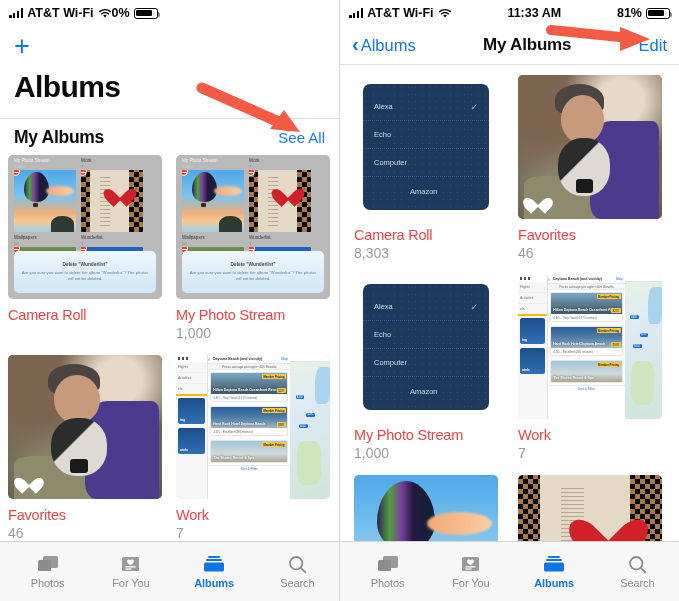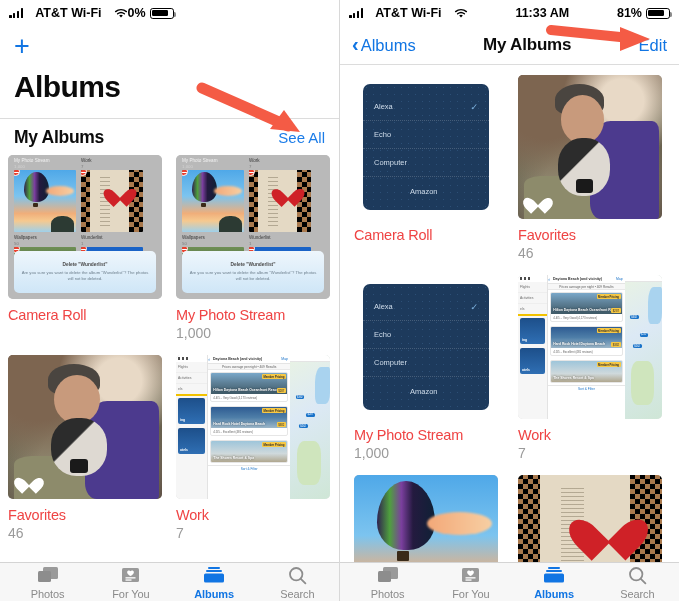--- a/index.html
+++ b/index.html
@@ -7,21 +7,21 @@
               font-family:"Liberation Sans", sans-serif; -webkit-font-smoothing:antialiased; }
   .stage { position:relative; width:679px; height:601px; display:flex; }
 
   .panel { position:relative; height:601px; background:#fff; overflow:hidden; }
   .panel-left  { width:340px; border-right:1px solid #d8d8d8; }
   .panel-right { width:339px; }
 
   
   .statusbar { height:26px; display:flex; align-items:center; padding:0 9px;
                font-size:12.5px; font-weight:bold; color:#000; background:#fff; }
-  .sb-left  { display:flex; align-items:center; gap:12px; flex:0 0 auto; }
+  .sb-left  { display:flex; align-items:center; gap:4px; flex:0 0 auto; }
   .sb-mid   { flex:1 1 auto; text-align:center; }
   .sb-right { display:flex; align-items:center; gap:4px; flex:0 0 auto; }
   .bars { display:flex; align-items:flex-end; gap:1.3px; height:10px; }
   .bars i { display:block; width:2.6px; background:#000; border-radius:0.5px; }
   .bars i:nth-child(1){height:3px;} .bars i:nth-child(2){height:5px;}
   .bars i:nth-child(3){height:7.5px;} .bars i:nth-child(4){height:10px;}
   .wifi { width:14px; height:11px; position:relative; }
   .wifi svg { display:block; }
   .batt { position:relative; width:24px; height:11px; border:1.3px solid #000;
           border-radius:2.8px; display:flex; align-items:center; padding:1.2px; }
@@ -190,21 +190,21 @@
              position:relative; overflow:hidden;
              background-image:radial-gradient(#2c4f76 0.7px, transparent 0.7px);
              background-size:7px 7px; background-color:#1d3a5c; }
   .dl-row { height:24%; display:flex; align-items:center; justify-content:space-between;
             padding:0 11px; border-bottom:1px dotted rgba(255,255,255,.18);
             color:#cfdcea; font-size:7.5px; }
   .dl-row:last-child { border-bottom:none;margin-left:36px; }
   .dl-check { color:#7fb3e0; font-size:9px; }
 
   
-  .tabbar { position:absolute; left:0; right:0; bottom:0; height:39px; background:#f7f7f7;
+  .tabbar { position:absolute; left:0; right:0; bottom:0; height:60px; background:#f7f7f7;
             border-top:1px solid #d4d4d4; display:flex; align-items:center;padding-left:6px; }
   .tab { flex:1; display:flex; flex-direction:column; align-items:center; gap:3px; }
   .tab .lbl { font-size:11px; color:#8a8a8a; letter-spacing:-0.1px; }
   .tab.active .lbl { color:#1175e3; font-weight:bold; }
   .ticon { height:20px; display:flex; align-items:flex-end; }
 
   
   .arrow { position:absolute; z-index:40; pointer-events:none; }
 </style>
 </head>
@@ -569,20 +569,21 @@
               <div class="dl-row">
                   <span>Computer</span>
                 </div>
               <div class="dl-row">
                   <span>Amazon</span>
                 </div>
             </div>
           </div>
         </div>
         <div class="al-name">Camera Roll</div>
+        <div class="al-count">8,303</div>
       </div>
 
       <div class="cell-r">
         <div class="thumb thumb-r">
           <div class="art-photo">
               <div class="ph-sofa"></div>
               <div class="ph-pants"></div>
               <div class="ph-shirt"></div>
               <div class="ph-hair"></div>
               <div class="ph-face"></div>

